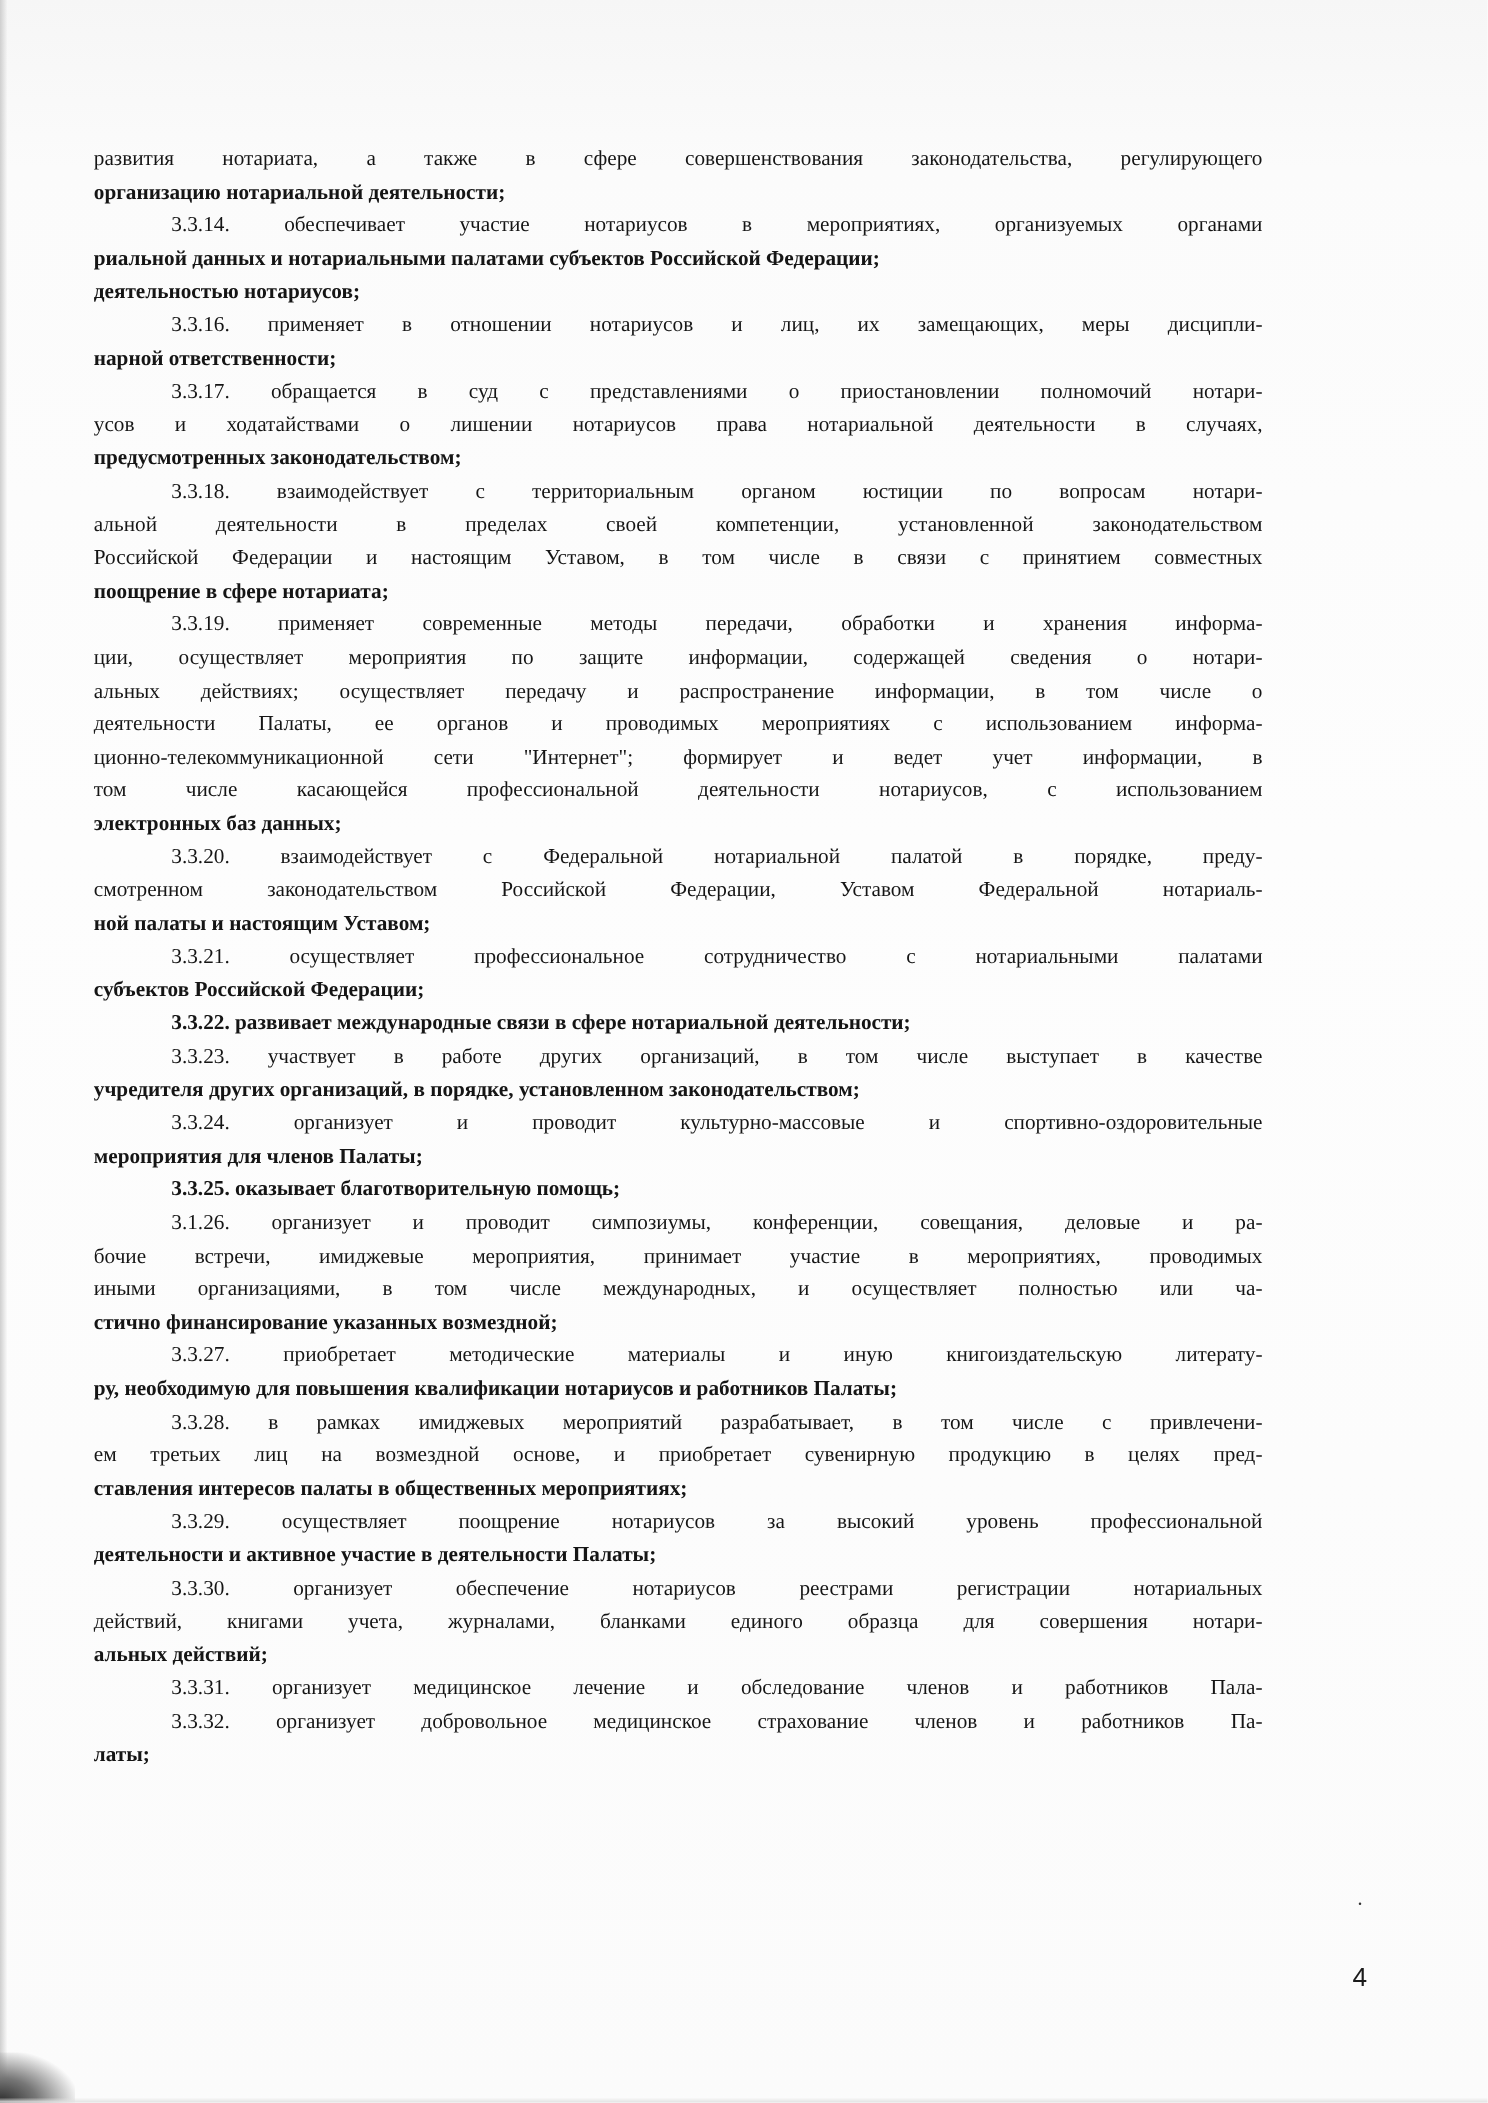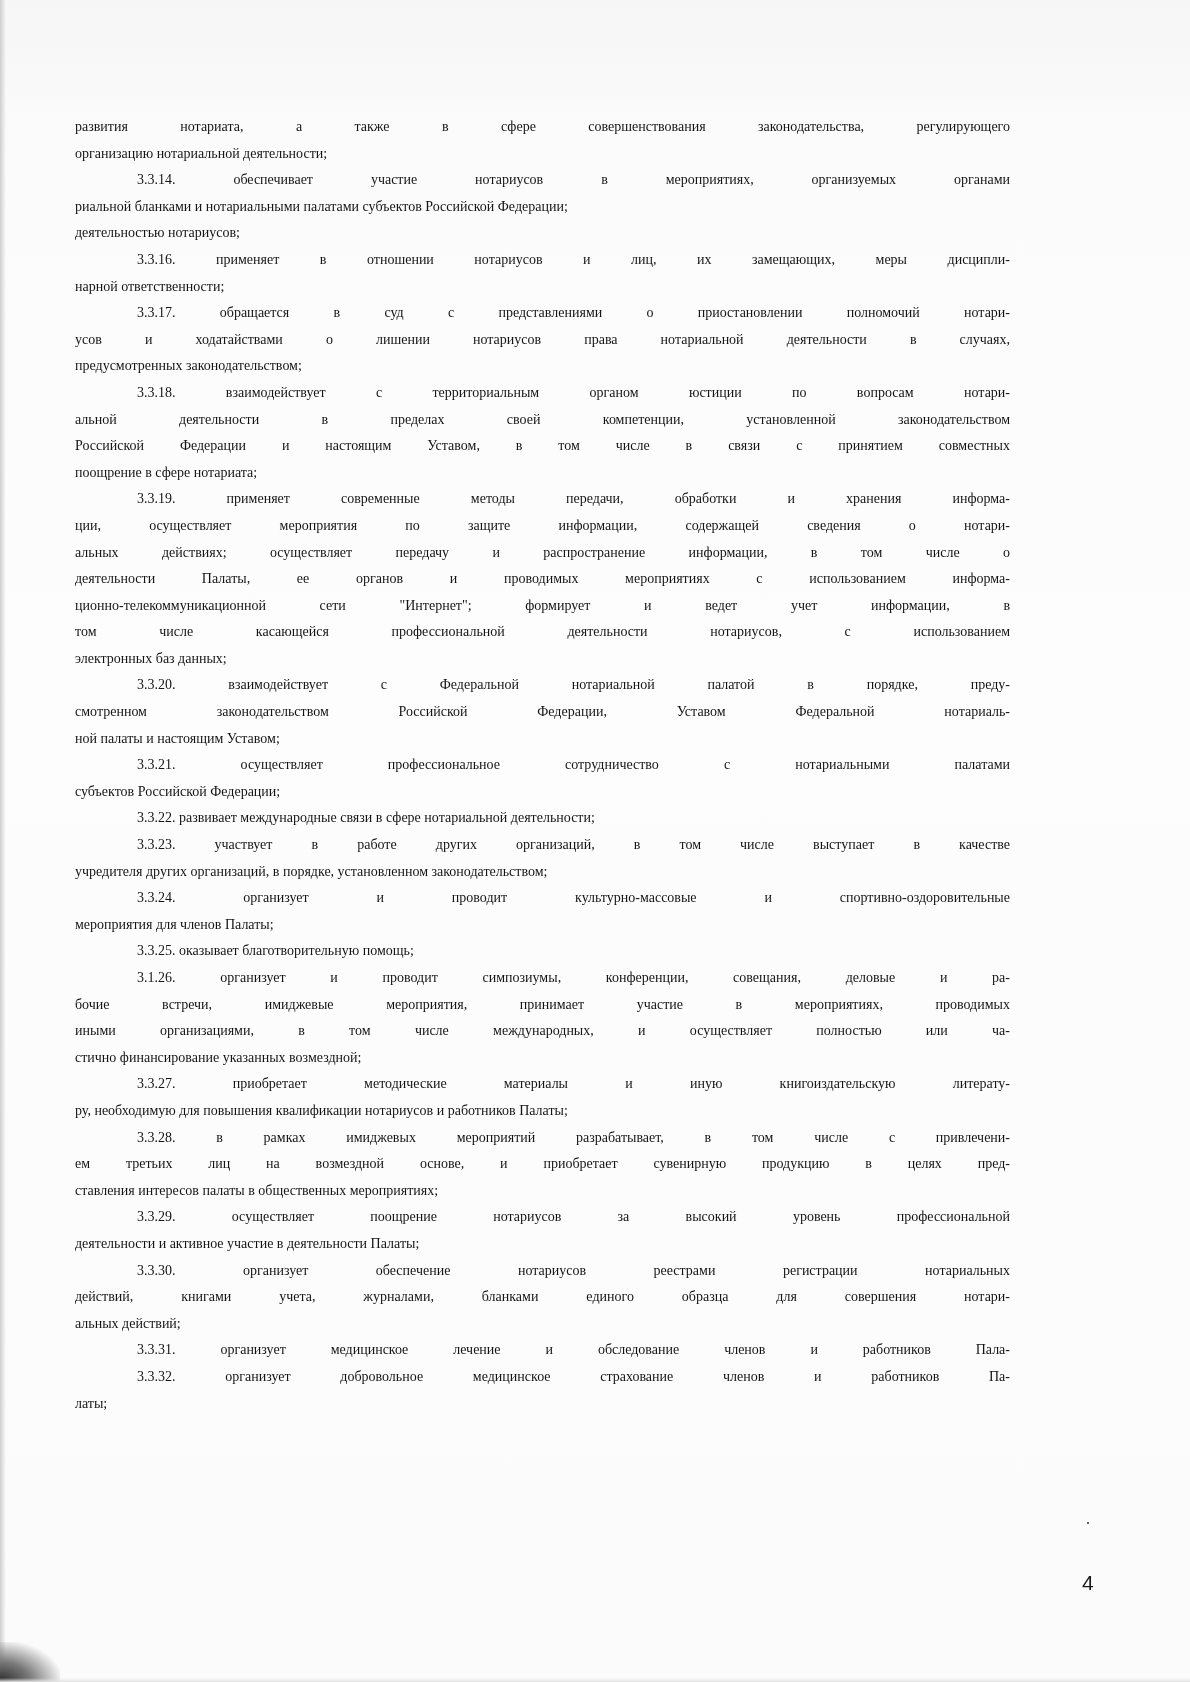--- a/index.html
+++ b/index.html
@@ -38,32 +38,33 @@
     position: absolute;
     left: 0; bottom: 0;
     width: 1190px; height: 4px;
     background: linear-gradient(0deg, #e2e2e2, rgba(255,255,255,0));
   }
   .content {
     position: absolute;
     left: 75px;
     top: 114px;
     width: 935px;
-    font-size: 14px;
+    font-size: 17px;
     line-height: 26.6px;
   }
   .line {
     display: block;
     white-space: nowrap;
     height: 26.6px;
     text-align: justify;
     text-align-last: justify;
   }
   .line.last {
     text-align-last: left;
+    font-weight: bold;
   }
   .line.indent {
     padding-left: 62px;
   }
   .page-number {
     position: absolute;
     left: 1082px;
     top: 1571px;
     font-family: "Liberation Sans", "DejaVu Sans", sans-serif;
     font-size: 21px;
@@ -86,21 +87,21 @@
   <div class="shadow-corner"></div>
   <div class="shadow-bottom"></div>
 
   <div class="content" id="content">
       <div>
         <span class="line">развития нотариата, а также в сфере совершенствования законодательства, регулирующего</span>
         <span class="line last">организацию нотариальной деятельности;</span>
       </div>
       <div>
         <span class="line indent">3.3.14. обеспечивает участие нотариусов в мероприятиях, организуемых органами</span>
-        <span class="line last">риальной бланками и нотариальными палатами субъектов Российской Федерации;</span>
+        <span class="line last">риальной данных и нотариальными палатами субъектов Российской Федерации;</span>
       </div>
       <div>
         <span class="line last">деятельностью нотариусов;</span>
       </div>
       <div>
         <span class="line indent">3.3.16. применяет в отношении нотариусов и лиц, их замещающих, меры дисципли-</span>
         <span class="line last">нарной ответственности;</span>
       </div>
       <div>
         <span class="line indent">3.3.17. обращается в суд с представлениями о приостановлении полномочий нотари-</span>

